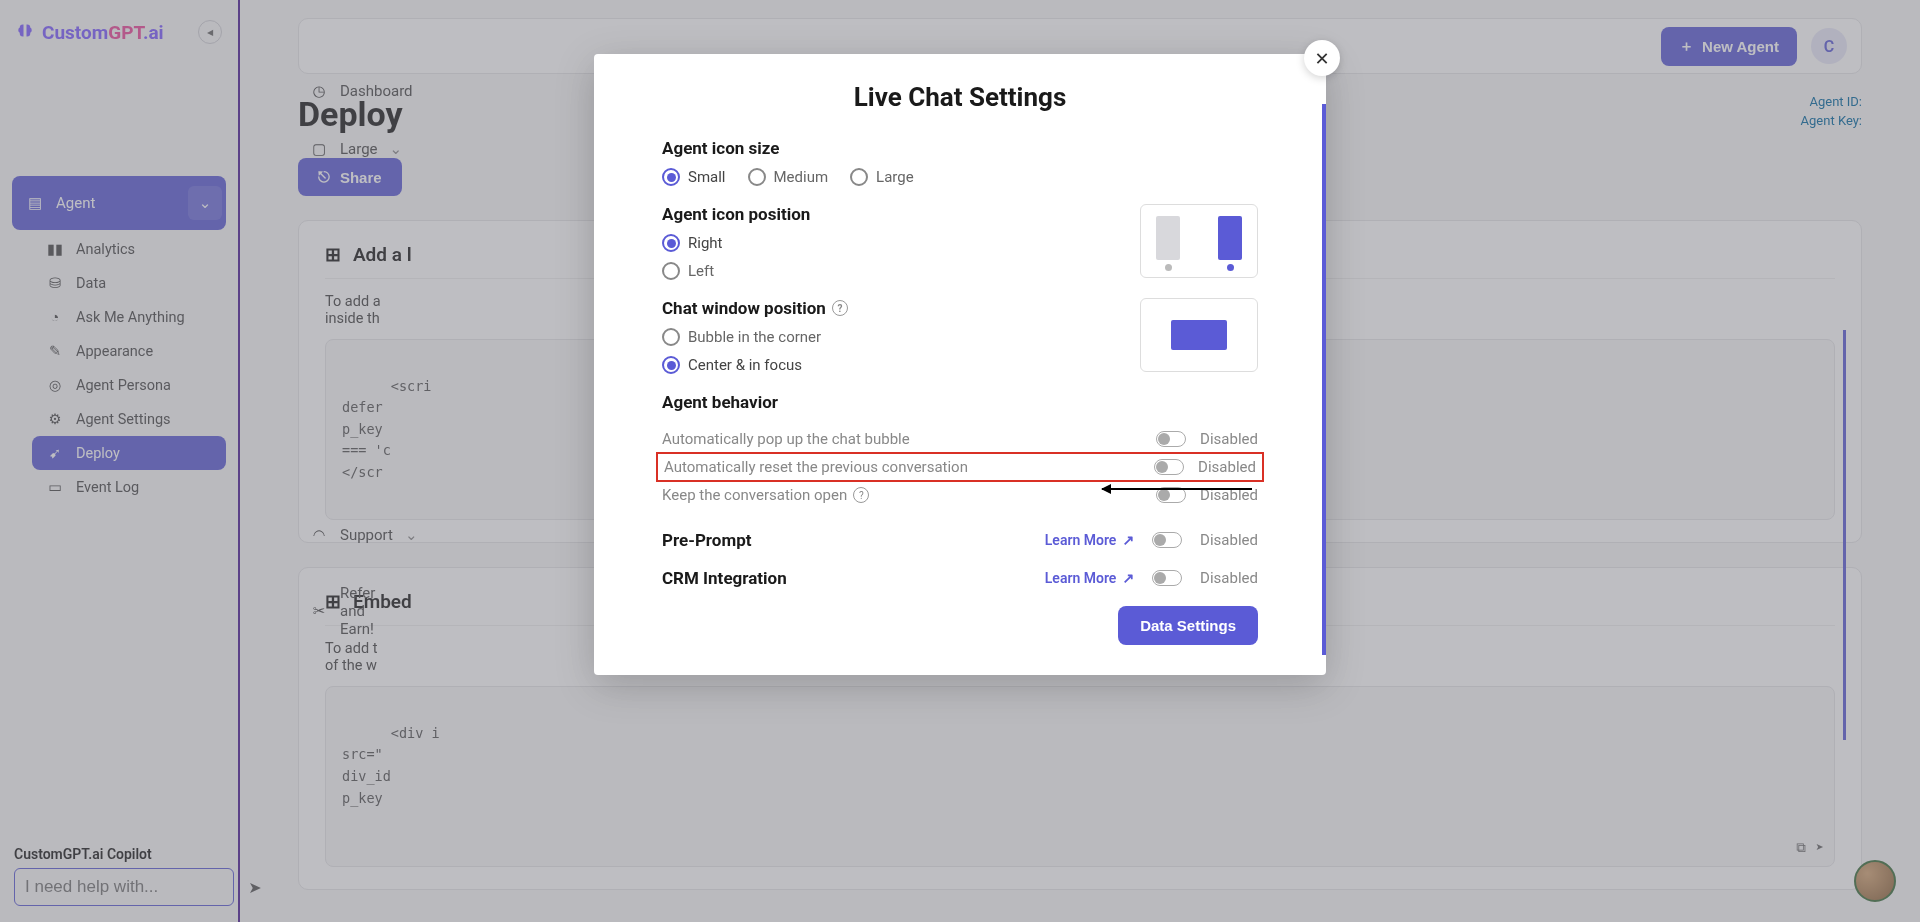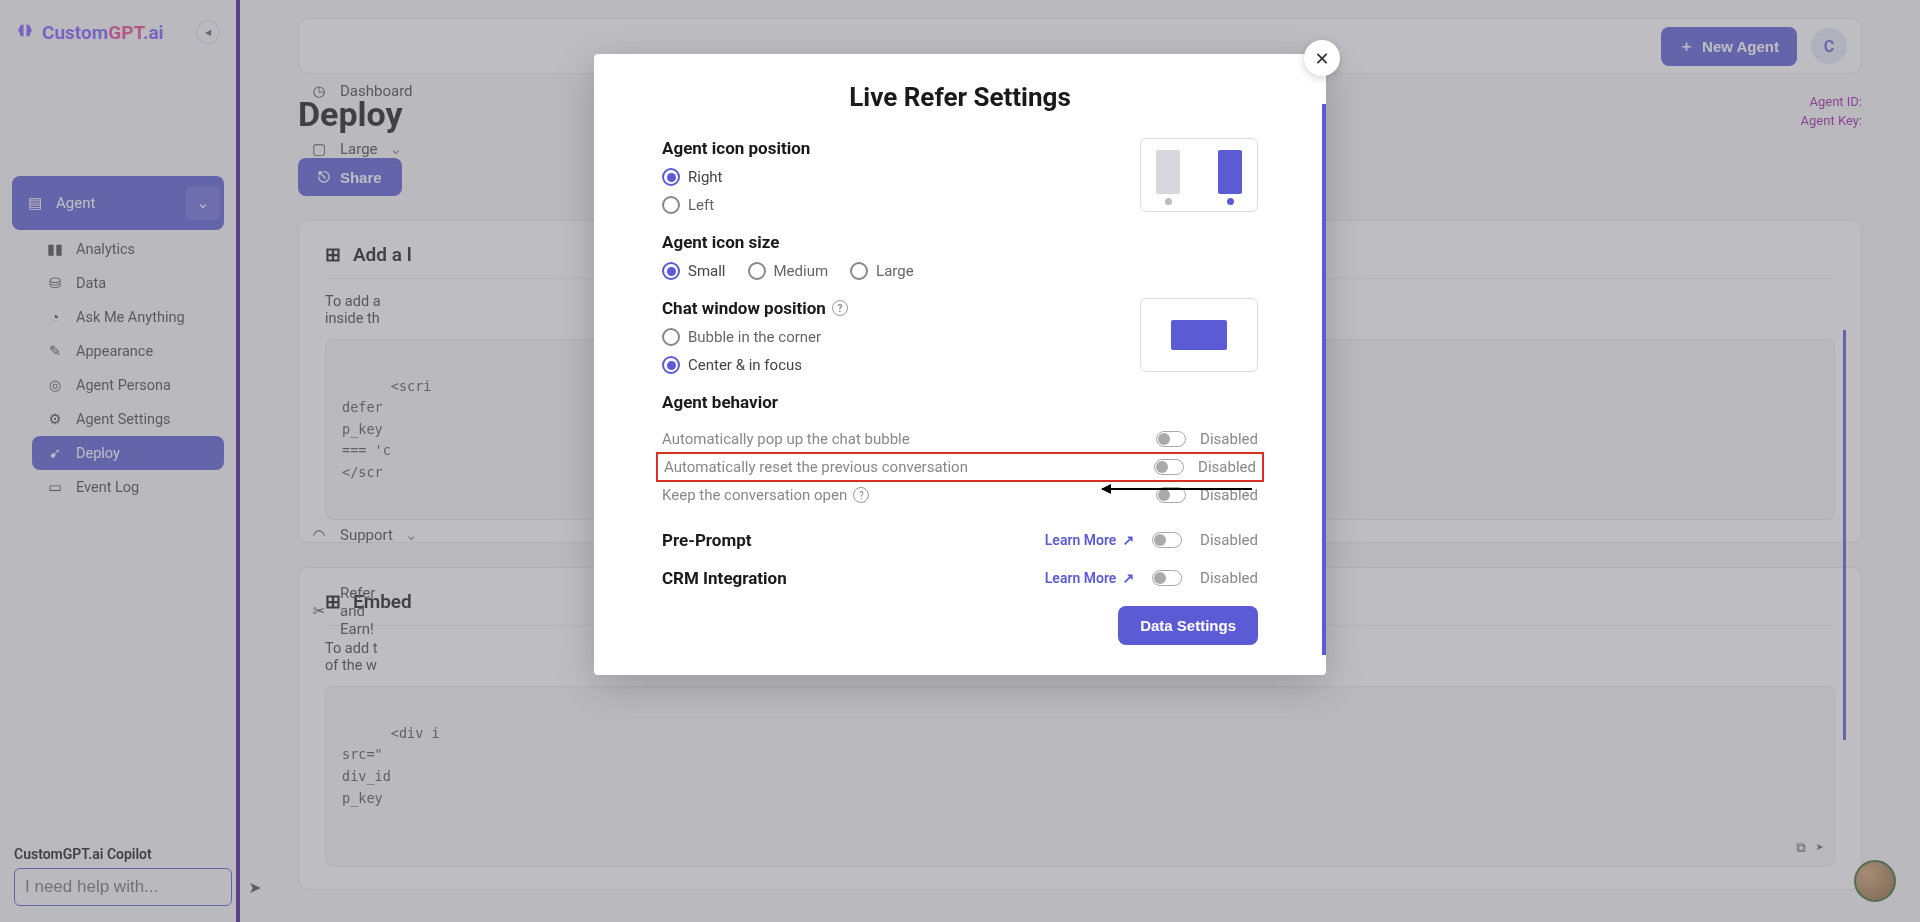--- a/index.html
+++ b/index.html
@@ -1,19 +1,19 @@
 <!DOCTYPE html>
 <html><head>
 <meta charset="utf-8">
 <style>
 * { box-sizing: border-box; margin: 0; padding: 0; }
 body { font-family: -apple-system, BlinkMacSystemFont, 'Segoe UI', Roboto, sans-serif; background: #f7f7f8; color: #1a1a1a; overflow: hidden; }
 
 
-.sidebar { position: fixed; left: 0; top: 0; width: 240px; height: 100vh; background: #f7f7f8; border-right: 4px solid #4c1d95; padding: 12px; }
+.sidebar { position: fixed; left: 0; top: 0; width: 240px; height: 100vh; background: #f7f7f8; border-right: 2px solid #4c1d95; padding: 12px; }
 .logo-row { display: flex; align-items: center; gap: 8px; padding: 8px 4px 16px; }
 .logo-icon { width: 34px; height: 34px; color: #7c5cff; }
 .logo-text { font-size: 19px; font-weight: 700; }
 .logo-text .c1 { color: #7c5cff; }
 .logo-text .c2 { color: #ec4899; }
 .logo-text .c3 { color: #7c5cff; }
 .logo-toggle { margin-left: auto; width: 24px; height: 24px; border: 1px solid #d0d0d5; border-radius: 50%; display: flex; align-items: center; justify-content: center; font-size: 8px; color: #666; cursor: pointer; }
 
 .nav-item { display: flex; align-items: center; gap: 12px; padding: 10px 14px; border-radius: 8px; color: #4a4a4a; font-size: 15px; cursor: pointer; }
 .nav-item.main { margin-top: 4px; }
@@ -32,21 +32,21 @@
 .copilot-input .send { color: #555; }
 
 
 .main { margin-left: 240px; padding: 18px 58px; }
 .topbar { background: #fff; border: 1px solid #e5e5e7; border-radius: 10px; height: 56px; display: flex; align-items: center; justify-content: flex-end; gap: 14px; padding: 0 14px; }
 .new-agent-btn { background: #5b5bd6; color:#fff; border:none; border-radius:8px; padding: 10px 18px; font-size:15px; font-weight:600; display:flex; align-items:center; gap:8px; cursor:pointer; }
 .avatar { width: 36px; height: 36px; border-radius: 50%; background: #e8e8f8; color: #5b5bd6; display:flex; align-items:center; justify-content:center; font-weight:600; }
 
 .page-title-row { display:flex; align-items:flex-start; justify-content:space-between; margin-top: 20px; }
 .page-title { font-size: 34px; font-weight: 700; }
-.meta { text-align: right; font-size: 13px; color: #a21caf; margin-left: 14px; }
+.meta { text-align: right; font-size: 13px; color: #0369a1; margin-left: 14px; }
 .meta div { margin-bottom: 4px; }
 
 .share-btn { margin-top: 24px; background:#5b5bd6; color:#fff; border:none; border-radius:8px; padding:10px 20px; font-size:15px; font-weight:600; display:inline-flex; align-items:center; gap:10px; cursor:pointer; }
 
 .section-card { background:#fff; border:1px solid #e5e5e7; border-radius:10px; padding: 22px 26px; margin-top: 24px; }
 .section-head { display:flex; align-items:center; gap:12px; font-size:19px; font-weight:600; border-bottom:1px solid #eee; padding-bottom:12px; margin-bottom:14px; }
 .section-desc { font-size:14.5px; color:#444; margin-bottom:12px; }
 .code-block { background:#f7f7f8; border:1px solid #e5e5e7; border-radius:8px; padding:14px 16px; font-family: ui-monospace, Menlo, monospace; font-size:13.5px; color:#555; white-space:pre-wrap; line-height:1.6; position:relative; }
 .code-actions { position:absolute; right:10px; bottom:8px; display:flex; gap:10px; color:#666; }
 
@@ -252,21 +252,39 @@
 
 <div class="vline"></div>
 <div class="fab"></div>
 
 <div class="overlay">
   <div class="modal">
     <div class="scroll-ind"></div>
     <div class="modal-close">
       <span>✕</span>
     </div>
-    <h2 class="modal-title">Live Refer Settings</h2>
+    <h2 class="modal-title">Live Chat Settings</h2>
+
+    <div class="setting-group">
+      <div class="setting-label">Agent icon size</div>
+      <div class="radio-row">
+        <label class="radio-opt sel">
+            <span class="radio-circle"></span>
+            <span>Small</span>
+          </label>
+        <label class="radio-opt">
+            <span class="radio-circle"></span>
+            <span>Medium</span>
+          </label>
+        <label class="radio-opt">
+            <span class="radio-circle"></span>
+            <span>Large</span>
+          </label>
+      </div>
+    </div>
 
     <div class="setting-group">
       <div class="setting-label">Agent icon position</div>
       <div class="radio-col">
         <label class="radio-opt sel">
           <span class="radio-circle"></span>
           <span>Right</span>
         </label>
         <label class="radio-opt">
           <span class="radio-circle"></span>
@@ -279,38 +297,20 @@
             <span class="pv-dot" style="background:#bbb"></span>
           </span>
         <span class="pv-col">
             <span class="pv-bar purple"></span>
             <span class="pv-dot" style="background:#5b5bd6"></span>
           </span>
       </div>
     </div>
 
     <div class="setting-group">
-      <div class="setting-label">Agent icon size</div>
-      <div class="radio-row">
-        <label class="radio-opt sel">
-            <span class="radio-circle"></span>
-            <span>Small</span>
-          </label>
-        <label class="radio-opt">
-            <span class="radio-circle"></span>
-            <span>Medium</span>
-          </label>
-        <label class="radio-opt">
-            <span class="radio-circle"></span>
-            <span>Large</span>
-          </label>
-      </div>
-    </div>
-
-    <div class="setting-group">
       <div class="setting-label">
         <span>Chat window position</span>
         <span class="help-ic">?</span>
       </div>
       <div class="radio-col">
         <label class="radio-opt">
             <span class="radio-circle"></span>
             <span>Bubble in the corner</span>
           </label>
         <label class="radio-opt sel">

